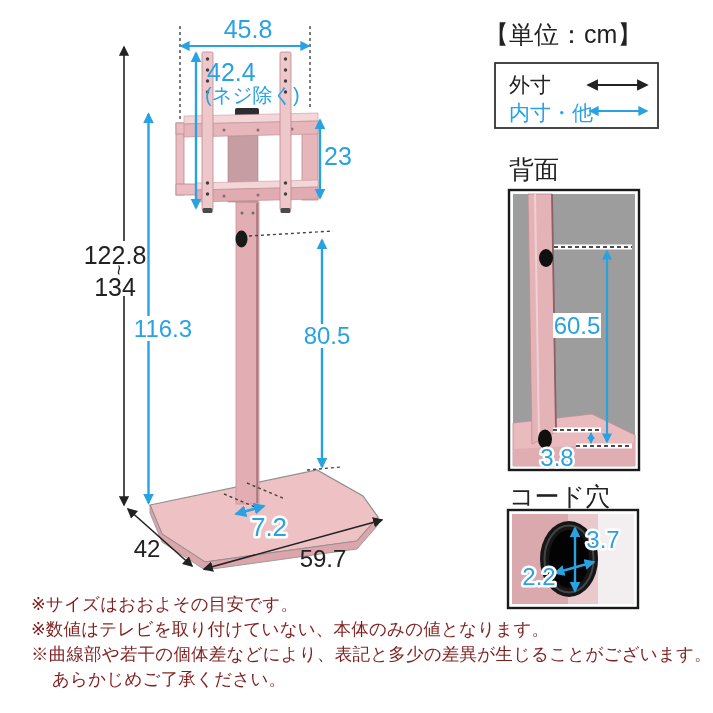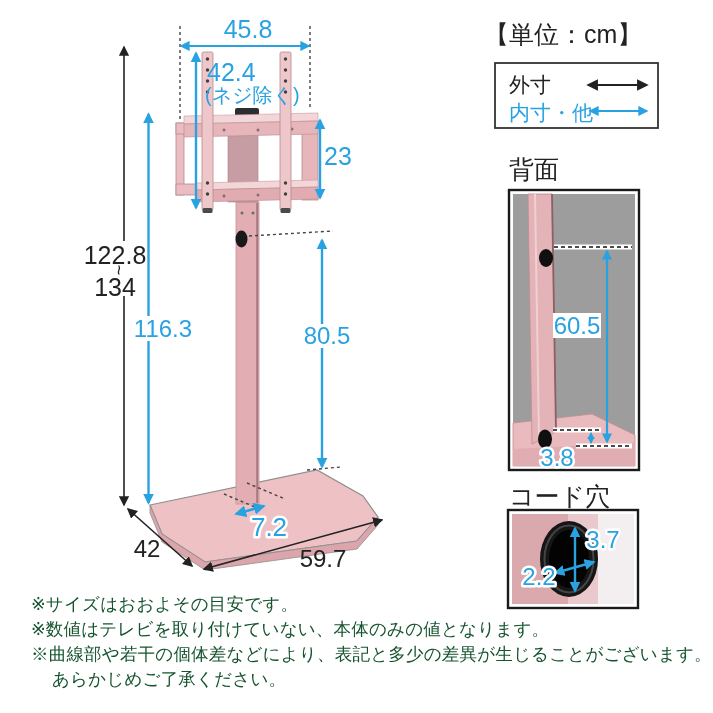--- a/index.html
+++ b/index.html
@@ -4,21 +4,21 @@
 <style>
   html,body{margin:0;padding:0;background:#fff;}
   body{font-family:"Liberation Sans","DejaVu Sans",sans-serif;}
   .stage{position:relative;width:713px;height:713px;background:#fff;overflow:hidden;}
   svg{position:absolute;left:0;top:0;}
   .dim{font-family:"Liberation Sans","DejaVu Sans",sans-serif;}
   .t-blue{fill:#29a2e2;}
   .t-black{fill:#222;}
   .outline{stroke:#fff;stroke-width:5px;paint-order:stroke;stroke-linejoin:round;}
   .notes{position:absolute;left:0;top:0;width:713px;}
-  .note-line{position:absolute;white-space:nowrap;font-size:17.5px;color:#14532d;letter-spacing:0.2px;}
+  .note-line{position:absolute;white-space:nowrap;font-size:17.5px;color:#7f1d1d;letter-spacing:0.2px;}
 </style>
 </head>
 <body>
 
 <div class="stage">
 <svg width="713" height="713" viewBox="0 0 713 713">
   <defs>
     <marker id="mk-b" viewBox="0 0 10 10" refX="8.5" refY="5" markerWidth="6.5" markerHeight="6.5" orient="auto-start-reverse">
       <path d="M0 0 L10 5 L0 10 z" fill="#222"></path>
     </marker>

